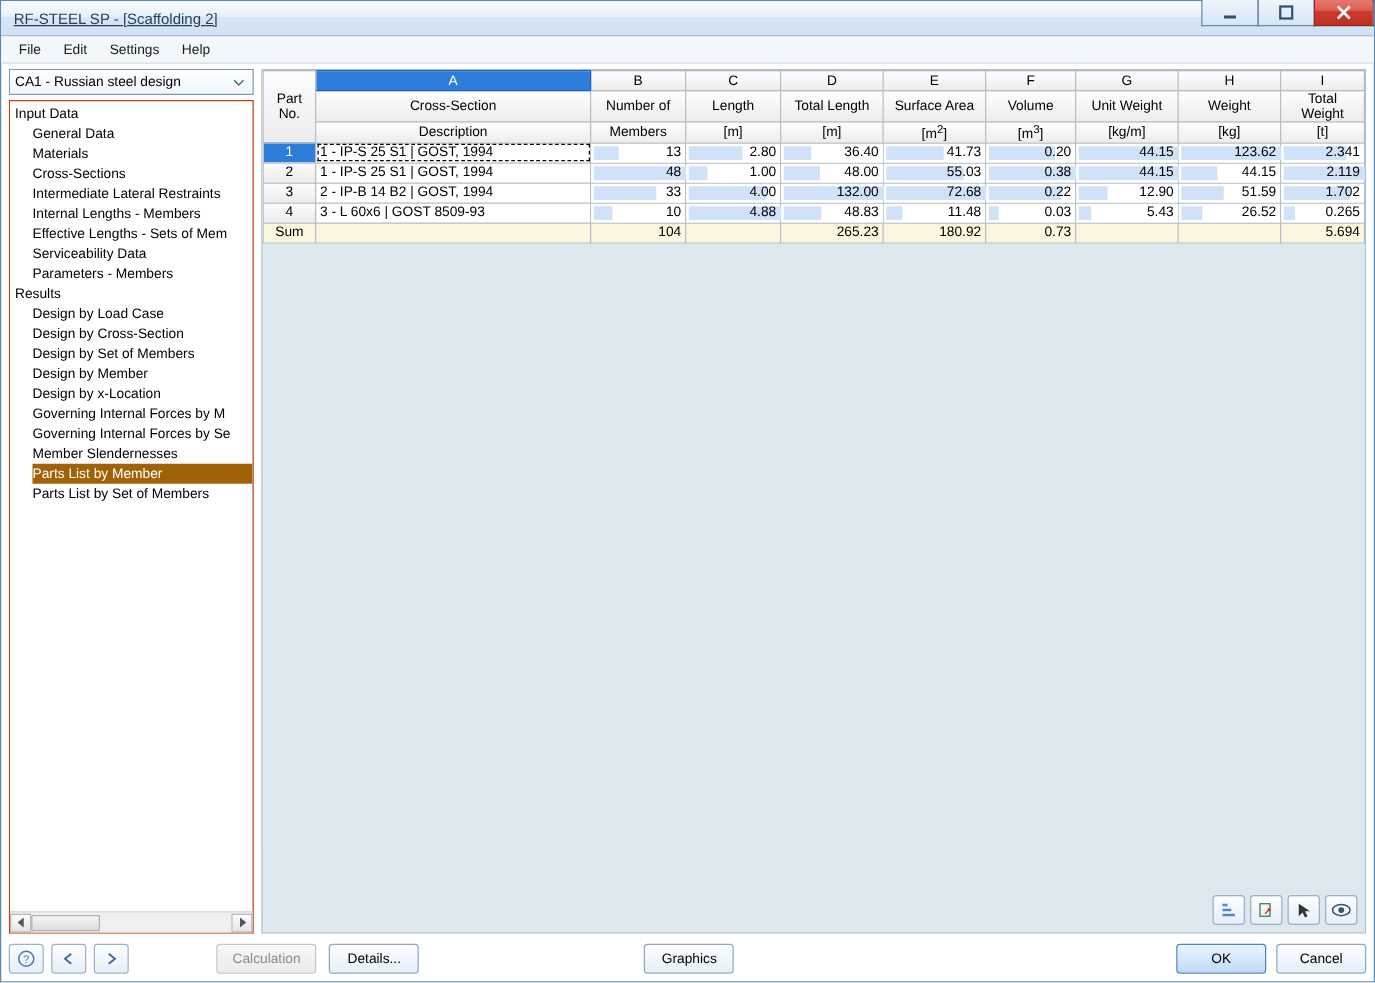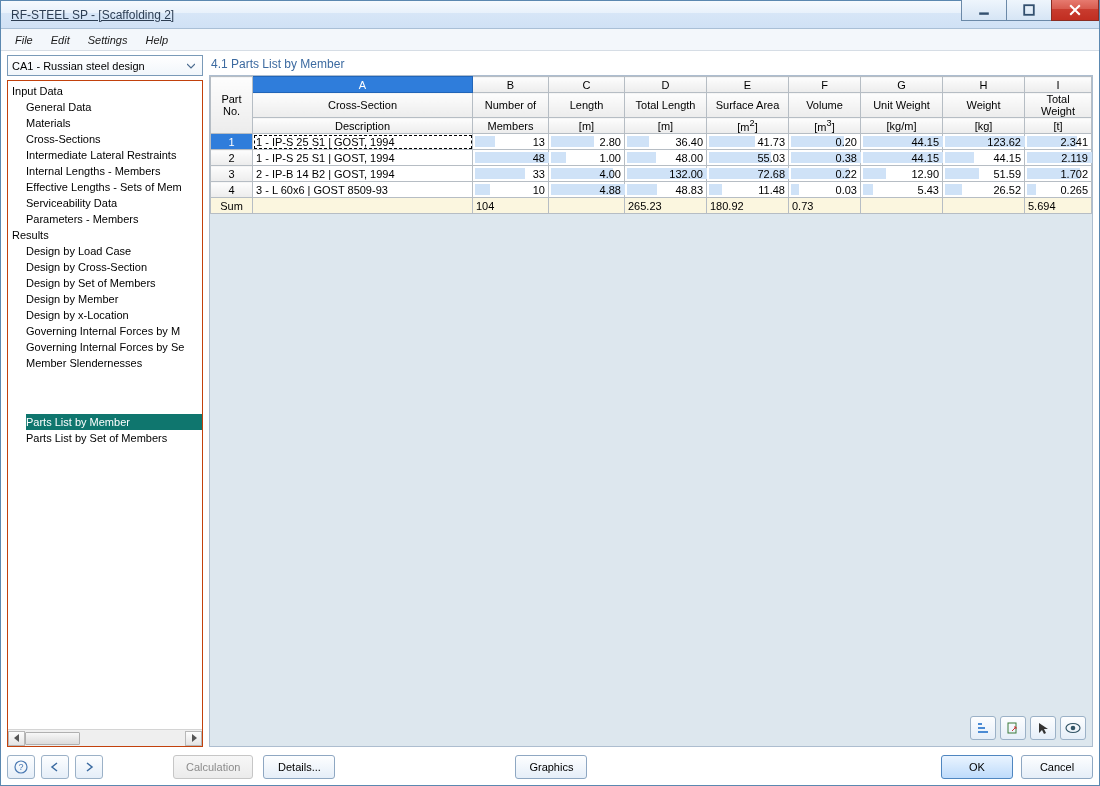--- a/index.html
+++ b/index.html
@@ -46,21 +46,20 @@
 .title-btn svg { width:12px; height:12px; }
 
 .menubar {
   height: 22px;
   display:flex;
   align-items:center;
   gap: 2px;
   padding-left: 6px;
   background:#f3f7fb;
   border-bottom: 1px solid #d6dde5;
-  font-style: italic;
 }
 .menubar .menu-item { padding: 2px 8px; color:#1a1a1a; }
 
 .body-area {
   flex: 1;
   display:flex;
   flex-direction: column;
   padding: 4px 6px 6px 6px;
   overflow:hidden;
 }
@@ -90,21 +89,21 @@
   border:1px solid #c2410c;
   background:#fff;
   overflow:hidden;
   padding: 2px 0;
   position:relative;
 }
 .tree-inner { font-size:11px; line-height:16px; }
 .tree-root { padding-left:4px; font-weight:normal; color:#000; }
 .tree-children { padding-left:18px; }
 .tree-node { white-space:nowrap; overflow:hidden; text-overflow:clip; padding-right:4px;}
-.tree-node.selected { background:#0f766e; color:#fff;margin-top:43px; }
+.tree-node.selected { background:#a16207; color:#fff; }
 .tree-scroll {
   position:absolute; bottom:0; left:0; right:0; height:17px;
   background:#f0f0f0; border-top:1px solid #d4d4d4;
   display:flex; align-items:center;
 }
 .tree-scroll .sbtn { width:17px;height:15px;background:linear-gradient(#fdfdfd,#e4e4e4);border:1px solid #b8b8b8;display:flex;align-items:center;justify-content:center;}
 .tree-scroll .track { flex:1; background:#efefef; position:relative; height:15px;}
 .tree-scroll .thumb { position:absolute; left:0; width:55px; height:13px; top:1px; background:linear-gradient(#f7f7f7,#dcdcdc); border:1px solid #b0b0b0; border-radius:1px;}
 
 .right-col {
@@ -132,21 +131,21 @@
   background: linear-gradient(to bottom,#fdfdfd,#ececec);
   font-size:11px;
   text-align:center;
 }
 .grid thead tr.letters th.active {
   background:#2f7ddb; color:#fff; border-color:#2165b8;
 }
 .grid tbody td { background:#fff; }
 .rowhdr { background:linear-gradient(to bottom,#fdfdfd,#ececec) !important; text-align:center; width:42px;}
 .rowhdr.sel { background:#2f7ddb !important; color:#fff;}
-.num { }
+.num { text-align:right; }
 .desc { text-align:left; }
 .barcell { position:relative; text-align:right; }
 .barcell .bar { position:absolute; left:2px; top:2px; bottom:2px; background:#cfe2f7; z-index:0;}
 .barcell span { position:relative; z-index:1;}
 .sumrow td { background:#fbf6df !important; }
 .sel-cell { outline:1px dashed #000; outline-offset:-2px; }
 .grid-blank { height:480px; background:#dde7ee;}
 .grid-tools {
   position:absolute; right:6px; bottom:6px; display:flex; gap:4px;
 }
@@ -262,21 +261,20 @@
             <div class="sbtn">
                 <svg width="6" height="8">
                   <path d="M1 0 L6 4 L1 8" fill="#555"></path>
                 </svg>
               </div>
           </div>
         </div>
       </div>
 
       <div class="right-col">
-        <div class="panel-title">4.1 Parts List by Member</div>
         <div class="grid-wrap">
           <table class="grid">
             <thead>
               <tr class="letters">
                 <th rowspan="3" class="rowhdr" style="vertical-align:middle"><span style="white-space:pre-line">Part
 No.</span></th>
                 <th class="active" style="width:220px">A</th>
                 <th style="width:76px">B</th>
                 <th style="width:76px">C</th>
                 <th style="width:82px">D</th>

